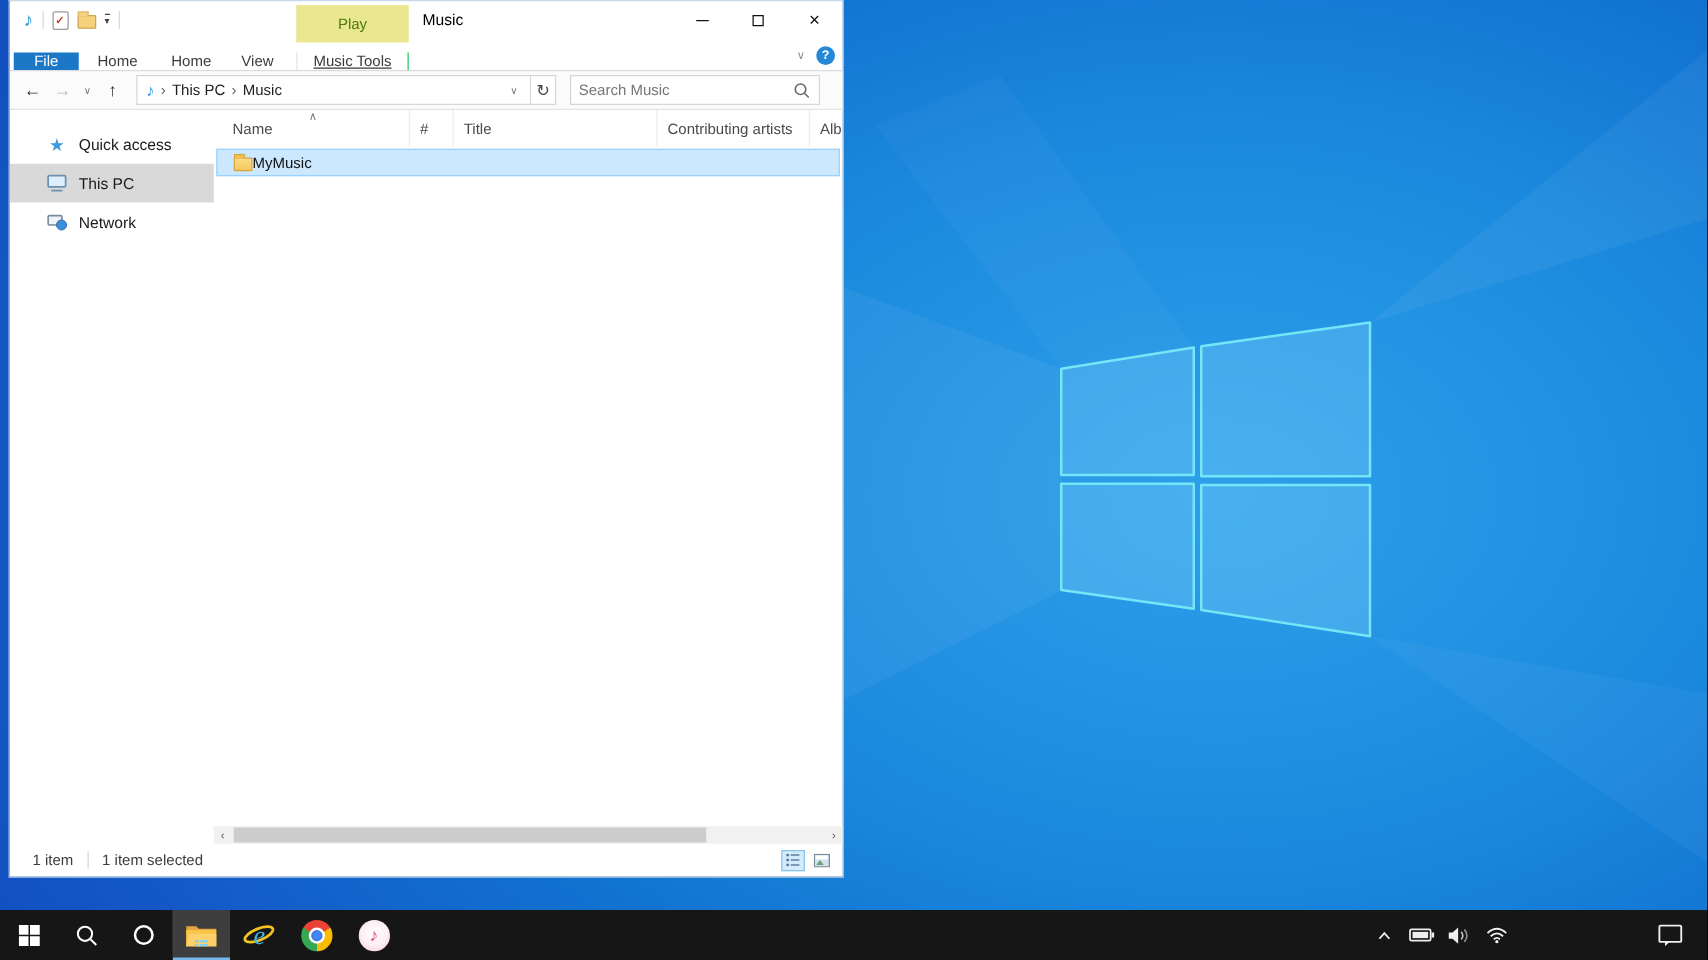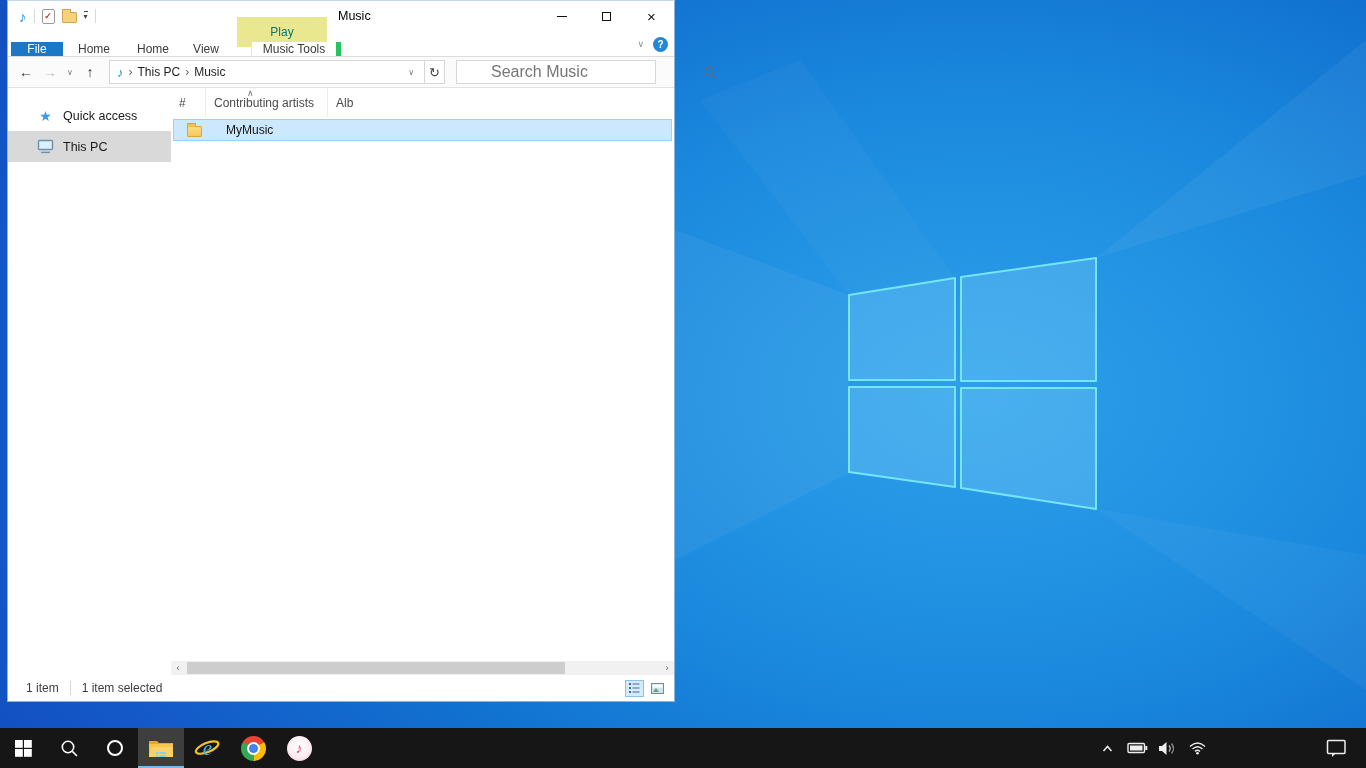--- a/index.html
+++ b/index.html
@@ -25,38 +25,38 @@
   .app-icon { color:#2196e0; font-size:15px; line-height:1; }
   .qat-sep { width:1px; height:14px; background:#d8d8d8; }
   .qat-prop { position:relative; width:13px; height:15px; border:1px solid #9a9a9a;
     border-radius:2px; background:#fff; display:flex; align-items:center; justify-content:center;
     color:#c23b22; font-size:9px; font-weight:bold; }
   .mini-folder { position:relative; width:15px; height:11px; background:#f6d27c;
     border:1px solid #cfa552; border-radius:1px; margin-top:3px; }
   .mini-folder::before { content:""; position:absolute; left:-1px; top:-4px; width:7px; height:3px;
     background:#f6d27c; border:1px solid #cfa552; border-bottom:none; border-radius:1px 1px 0 0; }
   .qat-caret { font-size:8px; color:#444; border-top:1.5px solid #444; padding-top:1px; line-height:1; }
-  .play-badge { position:absolute; left:229px; top:16px; width:90px; height:30px;
+  .play-badge { position:absolute; left:229px; top:3px; width:90px; height:30px;
     background:#e9e78f; display:flex; align-items:center; justify-content:center;
-    color:#0f766e; font-size:12px; }
+    color:#4d7c0f; font-size:12px; }
   .win-title { position:absolute; left:330px; top:8px; font-size:12.5px; color:#000; }
   .caption-btns { position:absolute; right:0; top:0; height:30px; display:flex; }
   .cap { width:45px; height:30px; display:flex; align-items:center; justify-content:center; color:#111; }
   .min-glyph { display:block; width:10px; height:1px; background:#111; }
   .max-glyph { display:block; width:9px; height:9px; border:1px solid #111; }
   .close-glyph { font-size:15px; line-height:1; }
 
   
   .tabrow { position:relative; height:26px; display:flex; align-items:flex-end;
     padding-left:3px; border-bottom:1px solid #dcdcdc; flex:0 0 auto; font-size:12px; }
   .tab { display:flex; align-items:center; justify-content:center; color:#3b3b3b; }
   .tab-file { width:52px; background:#1d77c7; color:#fff; }
   .tab-home { width:62px; } .tab-share { width:56px; } .tab-view { width:50px; }
-  .tab-ctx { width:90px; margin-left:20px; border-left:1px solid #e3e3e3;
-    border-right:5px solid #22c55e; background:#fff; }
+  .tab-ctx { width:90px; margin-left:6px; border-left:1px solid #e3e3e3;
+    border-right:1px solid #22c55e; background:#fff;text-decoration:underline; }
   .ribbon-ctl { position:absolute; right:6px; top:0; height:26px; display:flex;
     align-items:center; gap:9px; }
   .ribbon-collapse { color:#8a8a8a; font-size:9px; }
   .help-btn { width:15px; height:15px; border-radius:50%; background:#2488d8; color:#fff;
     font-size:10px; font-weight:bold; display:flex; align-items:center; justify-content:center; }
 
   
   .toolbar { height:31px; display:flex; align-items:center; padding:0 8px 0 6px;
     background:#fbfbfb; border-bottom:1px solid #e3e3e3; flex:0 0 auto; }
   .navbtn { width:24px; text-align:center; font-size:14px; color:#2f2f2f; }
@@ -67,22 +67,22 @@
   .crumb-icon { color:#2196e0; font-size:13px; }
   .crumb-sep { color:#666; margin:0 5px; font-size:12px; }
   .crumb { color:#1f1f1f; }
   .addr-spacer { flex:1; }
   .addr-chevron { color:#777; font-size:8px; padding:0 6px; }
   .refreshbox { height:24px; width:20px; background:#fff; border:1px solid #d6d6d6;
     border-left:none; display:flex; align-items:center; justify-content:center;
     color:#444; font-size:13px; }
   .searchbox { margin-left:11px; height:24px; width:200px; background:#fff;
     border:1px solid #d6d6d6; display:flex; align-items:center; }
-  .searchbox input { flex:1; border:none; outline:none; font-size:16px; padding:0 6px;
-    color:#222; background:transparent; font-family:"Liberation Sans", sans-serif;margin-left:28px; }
+  .searchbox input { flex:1; border:none; outline:none; font-size:12px; padding:0 6px;
+    color:#222; background:transparent; font-family:"Liberation Sans", sans-serif; }
   .searchbox input::placeholder { color:#767676; opacity:1; }
   .search-glyph { margin-right:7px; flex:0 0 auto; }
 
   
   .main { flex:1; display:flex; min-height:0; }
   .sidebar { width:163px; padding-top:12px; flex:0 0 auto; }
   .side-item { height:31px; display:flex; align-items:center; padding-left:29px;
     gap:9px; font-size:12.5px; color:#1b1b1b; }
   .side-item.selected { background:#d9d9d9; }
   .side-ico { width:17px; height:16px; display:flex; align-items:center; justify-content:center; }
@@ -98,21 +98,21 @@
   .ch { height:100%; display:flex; align-items:center; border-right:1px solid #ededed;
     overflow:hidden; white-space:nowrap; }
   .ch-name { width:157px; padding-left:15px; }
   .ch-num { width:35px; padding-left:8px; }
   .ch-title { width:163px; padding-left:8px; }
   .ch-artists { width:122px; padding-left:8px; }
   .ch-album { flex:1; padding-left:8px; border-right:none; }
   .sort-caret { position:absolute; left:76px; top:0px; font-size:9px; color:#777; }
 
   .file-row { margin:2px 2px 0 2px; height:22px; background:#cce8ff;
-    border:1px solid #99d1ff; display:flex; align-items:center; padding-left:13px; gap:24px;
+    border:1px solid #99d1ff; display:flex; align-items:center; padding-left:13px; gap:0;
     font-size:12px; color:#111; flex:0 0 auto; }
   .list-fill { flex:1; }
 
   .hscroll { height:14px; background:#f1f1f1; position:relative; display:flex;
     align-items:center; justify-content:space-between; flex:0 0 auto; }
   .harrow { width:14px; text-align:center; font-size:9px; color:#555; line-height:14px; }
   .hthumb { position:absolute; left:16px; top:1px; width:378px; height:12px; background:#cdcdcd; }
 
   
   .statusbar { height:26px; display:flex; align-items:center; padding-left:18px;
@@ -236,26 +236,37 @@
         </div>
         <div class="side-item selected">
           <span class="side-ico">
             <svg width="17" height="15" viewBox="0 0 17 15">
               <rect x="1.5" y="1.5" width="14" height="9" rx="1" fill="#ddeefc" stroke="#6e8fae" stroke-width="1.4"></rect>
               <line x1="4" y1="13.4" x2="13" y2="13.4" stroke="#6e8fae" stroke-width="1.4"></line>
             </svg>
           </span>
           <span>This PC</span>
         </div>
+        <div class="side-item">
+          <span class="side-ico">
+            <svg width="17" height="15" viewBox="0 0 17 15">
+              <rect x="1.5" y="2.5" width="11" height="7.5" rx="1" fill="#eef3f8" stroke="#7a8a98" stroke-width="1.3"></rect>
+              <circle cx="12.2" cy="10" r="4" fill="#3c8ddc" stroke="#2c6eae" stroke-width="0.8"></circle>
+            </svg>
+          </span>
+          <span>Network</span>
+        </div>
       </div>
 
       <div class="content">
         <span class="sort-caret">∧</span>
         <div class="colhead">
+          <span class="ch ch-name">Name</span>
           <span class="ch ch-num">#</span>
+          <span class="ch ch-title">Title</span>
           <span class="ch ch-artists">Contributing artists</span>
           <span class="ch ch-album">Alb</span>
         </div>
         <div class="file-row">
           <span class="folder-ico"></span>
           <span>MyMusic</span>
         </div>
         <div class="list-fill"></div>
         <div class="hscroll">
           <span class="harrow">‹</span>

